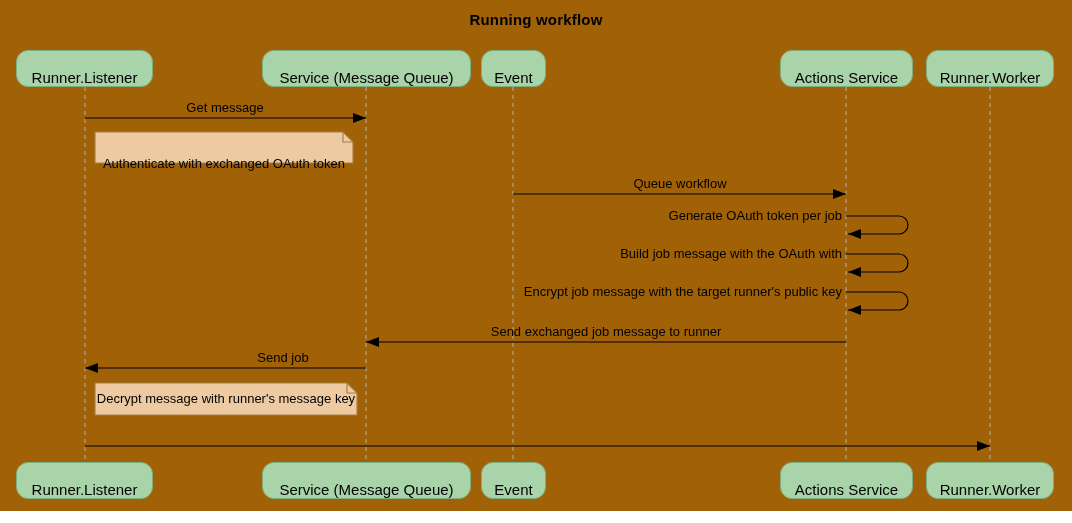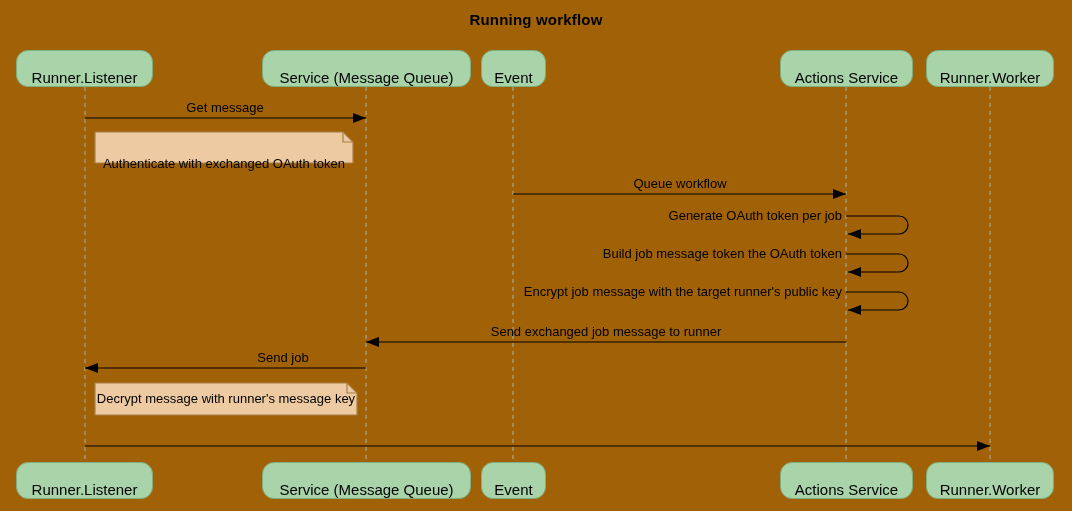--- a/index.html
+++ b/index.html
@@ -97,21 +97,21 @@
   <div class="participant" style="left:780px;top:462px;width:133px;">
     <span>Actions Service</span>
   </div>
   <div class="participant" style="left:926px;top:462px;width:128px;">
     <span>Runner.Worker</span>
   </div>
 
   <div class="msg" style="left:225px;top:100px;">Get message</div>
   <div class="msg" style="left:680px;top:176px;">Queue workflow</div>
   <div class="msg self" style="right:230px;top:208px;">Generate OAuth token per job</div>
-  <div class="msg self" style="right:230px;top:246px;">Build job message token the OAuth token</div>
+  <div class="msg self" style="right:230px;top:246px;">Build job message with the OAuth with</div>
   <div class="msg self" style="right:230px;top:284px;margin-left:7px;">Encrypt job message with the target runner's public key</div>
   <div class="msg" style="left:606px;top:324px;">Send exchanged job message to runner</div>
   <div class="msg" style="left:237px;top:350px;margin-left:46px;">Send job</div>
 
   <div class="note-label" style="left:224px;top:140px;margin-top:16px;">Authenticate with exchanged OAuth token</div>
   <div class="note-label" style="left:226px;top:391px;">Decrypt message with runner's message key</div>
 
 </div>
 
 </body></html>

